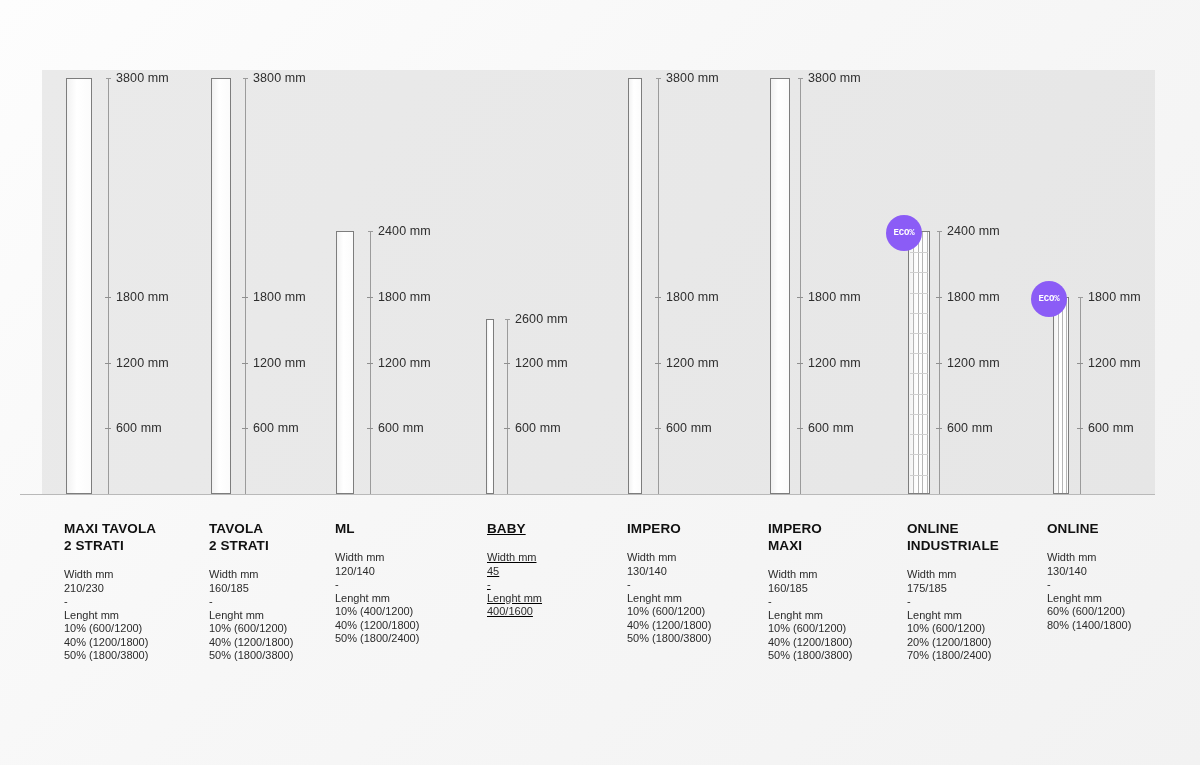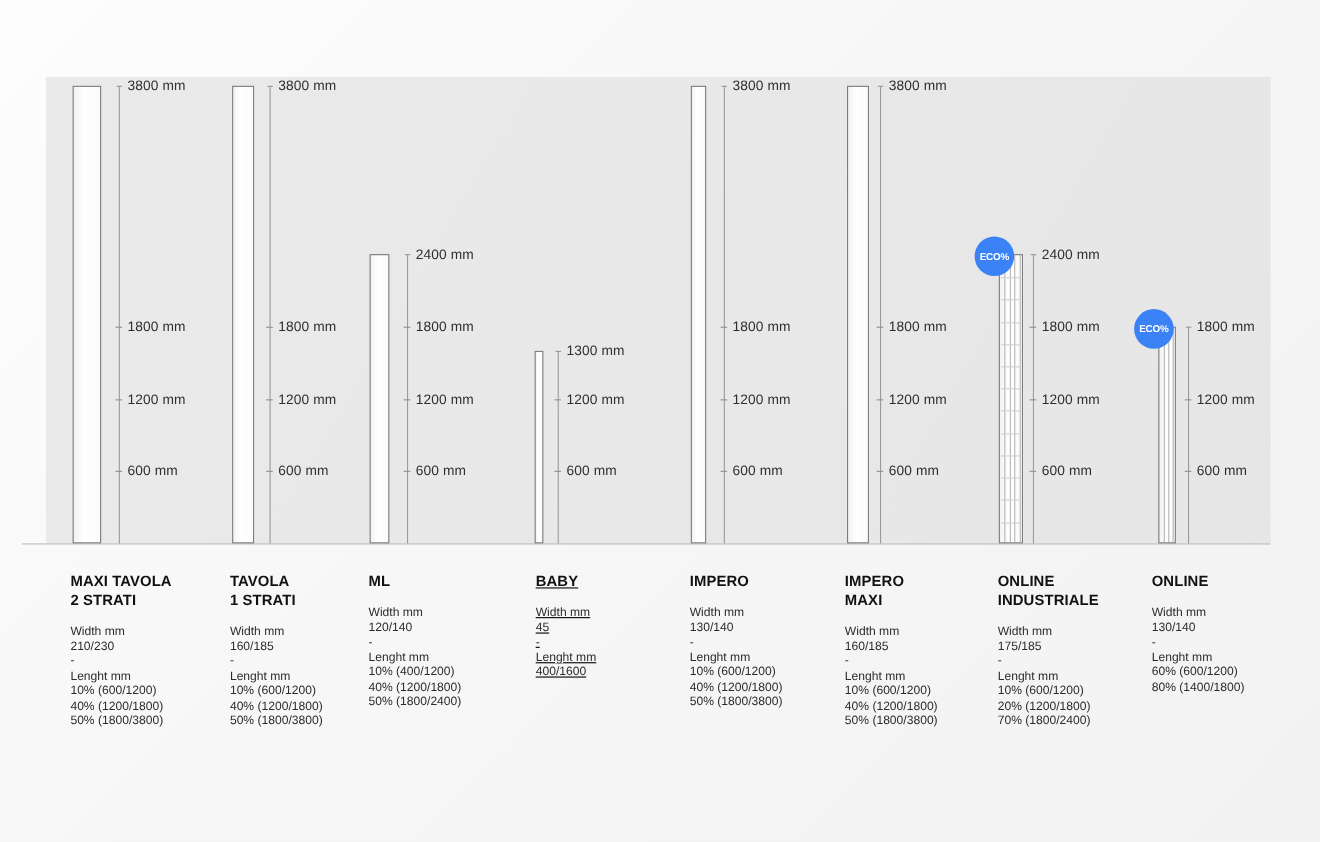--- a/index.html
+++ b/index.html
@@ -89,29 +89,30 @@
     white-space: nowrap;
     letter-spacing: 0.1px;
   }
 
   
   .eco-badge {
     position: absolute;
     width: 36px;
     height: 36px;
     border-radius: 50%;
-    background: #3b82f6;
+    background: #8b5cf6;
     color: #ffffff;
     font-size: 9px;
     font-weight: bold;
     display: flex;
     align-items: center;
     justify-content: center;
     letter-spacing: -0.2px;
     z-index: 5;
+    font-family: Liberation Mono, monospace;
   }
 
   
   #legend {
     position: absolute;
     left: 0;
     top: 520px;
     width: 976px;
     height: 200px;
   }
@@ -172,21 +173,21 @@
       <div class="tick" style="top: 197.053px;"></div>
       <div class="tick-label" style="top: 197.053px;">600 mm</div>
       <div class="tick" style="top: 131.368px;"></div>
       <div class="tick-label" style="top: 131.368px;">1200 mm</div>
       <div class="tick" style="top: 65.6842px;"></div>
       <div class="tick-label" style="top: 65.6842px;">1800 mm</div>
     </div>
     <div class="bar" style="position: absolute; left: 486px; top: 318.842px; width: 8px; height: 175.158px; bottom: auto;"></div>
     <div class="axis" style="position: absolute; left: 507px; top: 318.842px; height: 175.158px; bottom: auto;">
       <div class="cap"></div>
-      <div class="tick-label" style="top: 0px;">1300 mm</div>
+      <div class="tick-label" style="top: 0px;">2600 mm</div>
       <div class="tick" style="top: 109.474px;"></div>
       <div class="tick-label" style="top: 109.474px;">600 mm</div>
       <div class="tick" style="top: 43.7895px;"></div>
       <div class="tick-label" style="top: 43.7895px;">1200 mm</div>
     </div>
     <div class="bar" style="position: absolute; left: 628px; top: 78px; width: 14px; height: 416px; bottom: auto;"></div>
     <div class="axis" style="position: absolute; left: 658px; top: 78px; height: 416px; bottom: auto;">
       <div class="cap"></div>
       <div class="tick-label" style="top: 0px;">3800 mm</div>
       <div class="tick" style="top: 350.316px;"></div>
@@ -259,21 +260,21 @@
       <div class="legend-body">Width mm
 210/230
 -
 Lenght mm
 10% (600/1200)
 40% (1200/1800)
 50% (1800/3800)</div>
     </div>
     <div class="legend-col" style="left: 209px;">
       <div class="legend-title">TAVOLA
-1 STRATI</div>
+2 STRATI</div>
       <div class="legend-body">Width mm
 160/185
 -
 Lenght mm
 10% (600/1200)
 40% (1200/1800)
 50% (1800/3800)</div>
     </div>
     <div class="legend-col" style="left: 335px;">
       <div class="legend-title">ML</div>

